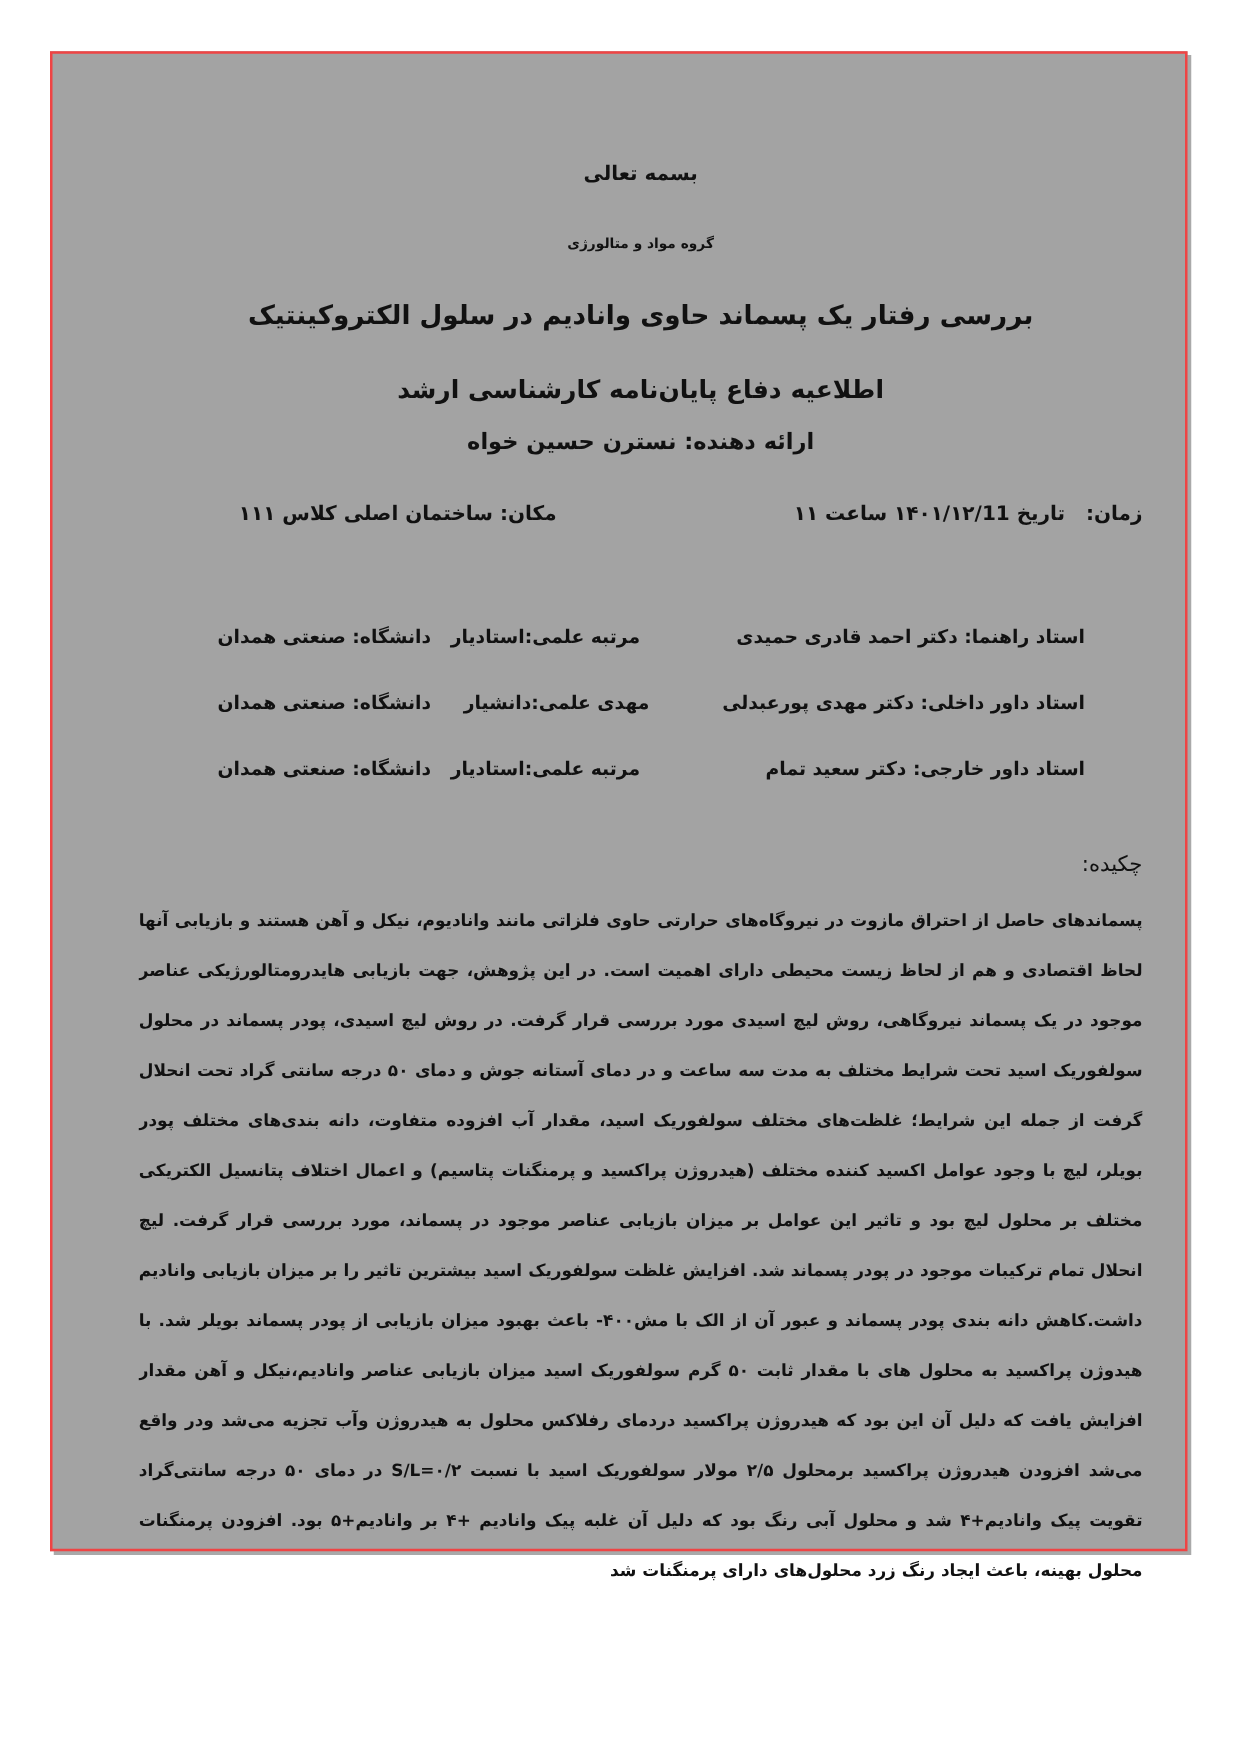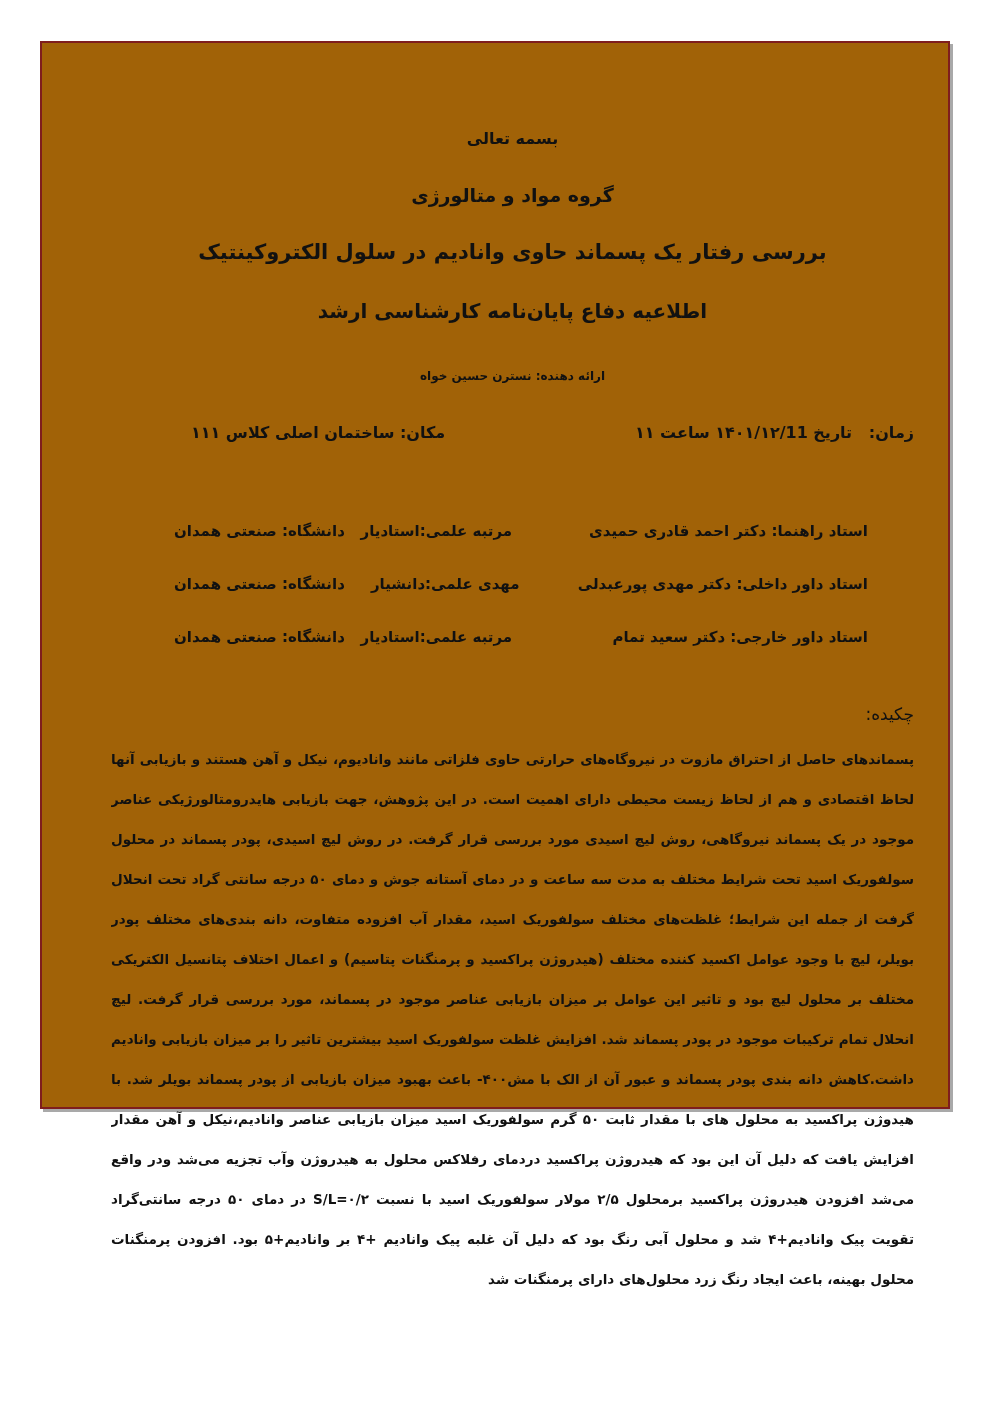--- a/index.html
+++ b/index.html
@@ -15,33 +15,33 @@
     font-family: "DejaVu Sans", sans-serif;
     color: #111111;
     direction: rtl;
     overflow: hidden;
   }
   .frame {
     position: absolute;
     left: 40px;
     top: 41px;
     width: 910px;
-    height: 1068px;
+    height: 1200px;
     box-sizing: border-box;
-    border: 2px solid #7f1d1d;
+    border: 2px solid #ef4444;
     box-shadow: 3px 3px 0 #a9a9a9;
-    background: #a16207;
+    background: #a3a3a3;
     padding: 0 34px 0 69px;
   }
   .center { text-align: center; font-weight: bold; }
   .bismillah   { margin-top: 84px; font-size: 16px; line-height: 24px; }
-  .department  { margin-top: 31px; font-size: 19px; line-height: 26px; }
+  .department  { margin-top: 31px; font-size: 11px; line-height: 26px; }
   .notice      { margin-top: 28px; font-size: 20px; line-height: 30px; }
   .thesis      { margin-top: 28px; font-size: 21px; line-height: 32px; }
-  .presenter   { margin-top: 36px; font-size: 12px; line-height: 28px; }
+  .presenter   { margin-top: 14px; font-size: 18px; line-height: 28px; }
 
   .schedule {
     margin-top: 31px;
     display: flex;
     justify-content: space-between;
     align-items: baseline;
     font-size: 16px;
     line-height: 24px;
     font-weight: bold;
   }

